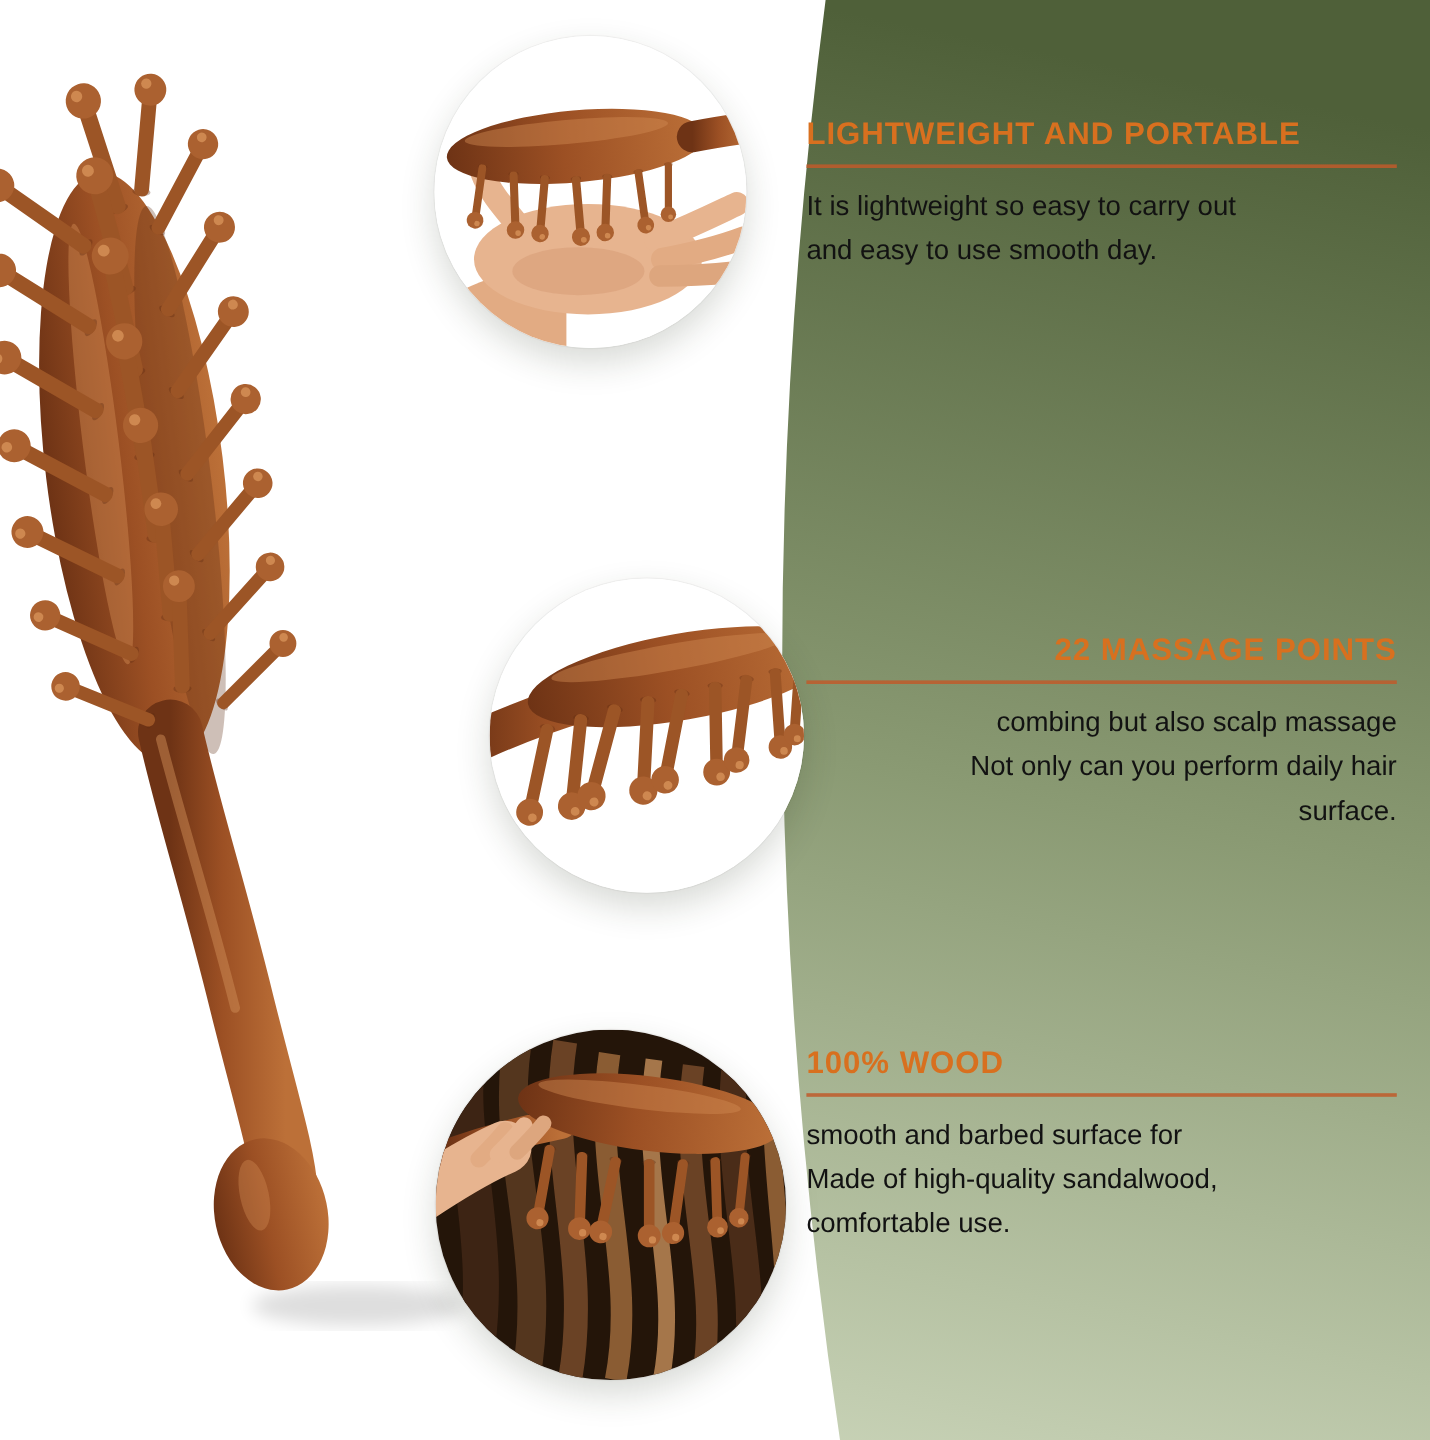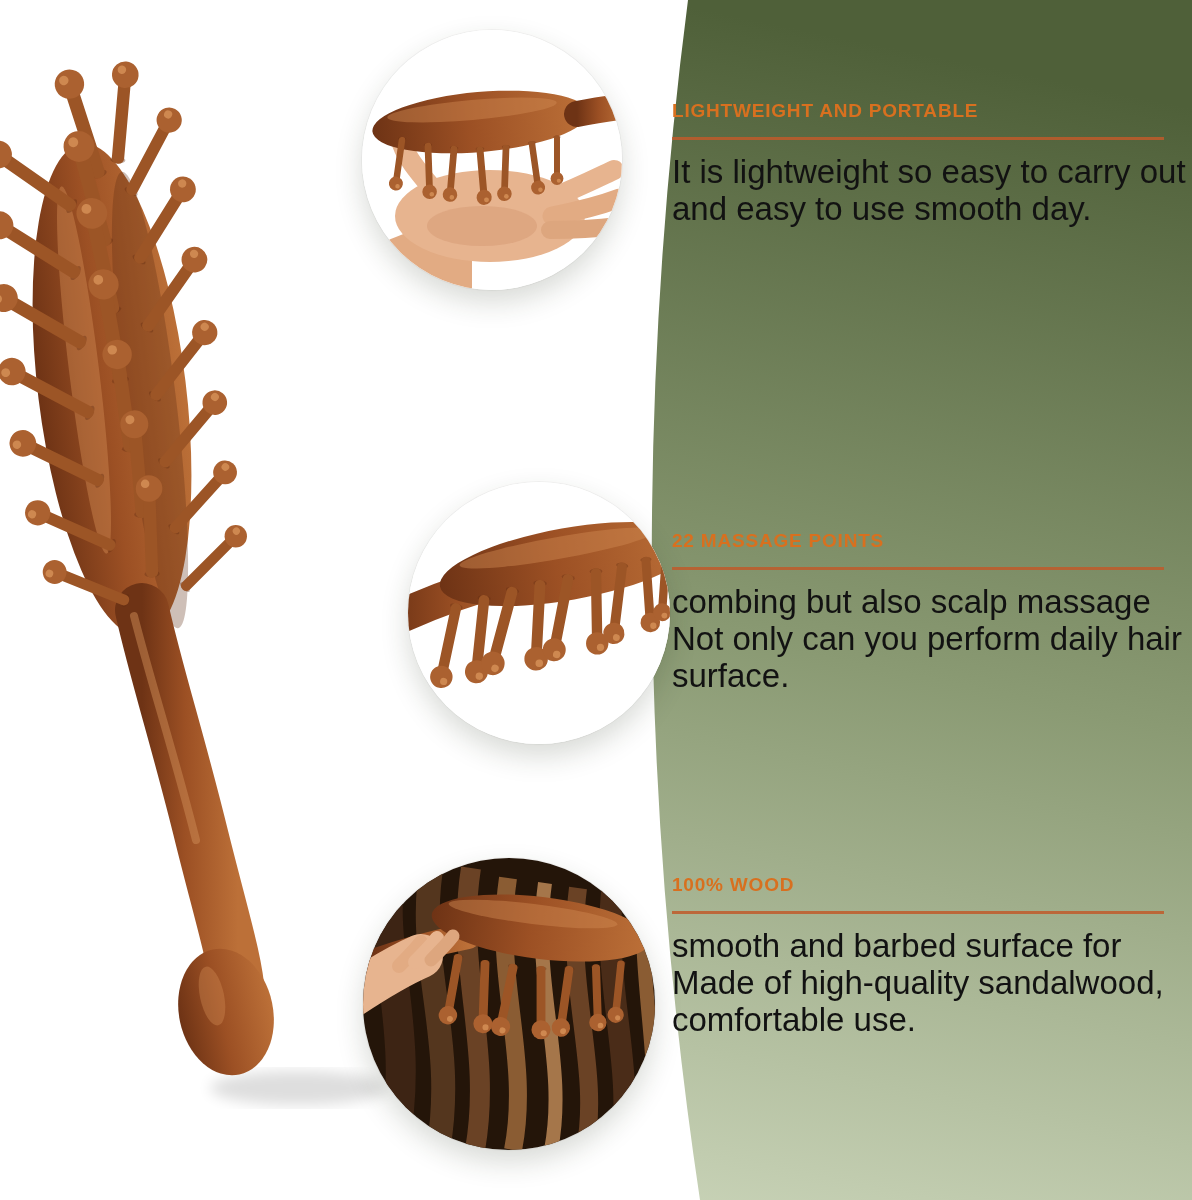--- a/index.html
+++ b/index.html
@@ -14,37 +14,37 @@
   .inset-circle{
     position:absolute;
     border-radius:50%;
     overflow:hidden;
     background:#fff;
     box-shadow:0 12px 28px rgba(40,50,30,.18), 0 0 0 1px rgba(0,0,0,.04);
   }
   .inset-circle svg{display:block;width:100%;height:100%;}
   .callout{position:absolute;left:672px;width:492px;}
   .callout-heading{
-    font-size:19px;
+    font-size:26px;
     font-weight:bold;
     letter-spacing:.8px;
     color:#d8701f;
     line-height:34px;
     white-space:nowrap;
   }
   .callout-rule{
     height:3px;
     background:#c05a2a;
     opacity:.85;
     margin-top:9px;
     width:100%;
   }
   .callout-body{margin-top:13px;}
   .callout-line{
-    font-size:33px;
+    font-size:23px;
     color:#121212;
     line-height:37px;
     white-space:nowrap;
   }
 </style>
 </head>
 <body>
 
 <div id="canvas">
 
@@ -200,21 +200,21 @@
   <div class="callout" style="top:94px;">
     <div class="callout-heading">LIGHTWEIGHT AND PORTABLE</div>
     <div class="callout-rule"></div>
     <div class="callout-body">
       <div class="callout-line">It is lightweight so easy to carry out</div>
       <div class="callout-line">and easy to use smooth day.</div>
       <div class="callout-line"></div>
     </div>
   </div>
 
-  <div class="callout" style="top:524px;">
+  <div class="callout" style="top:524px;text-align:right;">
     <div class="callout-heading">22 MASSAGE POINTS</div>
     <div class="callout-rule"></div>
     <div class="callout-body">
       <div class="callout-line">combing but also scalp massage</div>
       <div class="callout-line">Not only can you perform daily hair</div>
       <div class="callout-line">surface.</div>
     </div>
   </div>
 
   <div class="callout" style="top:868px;">

